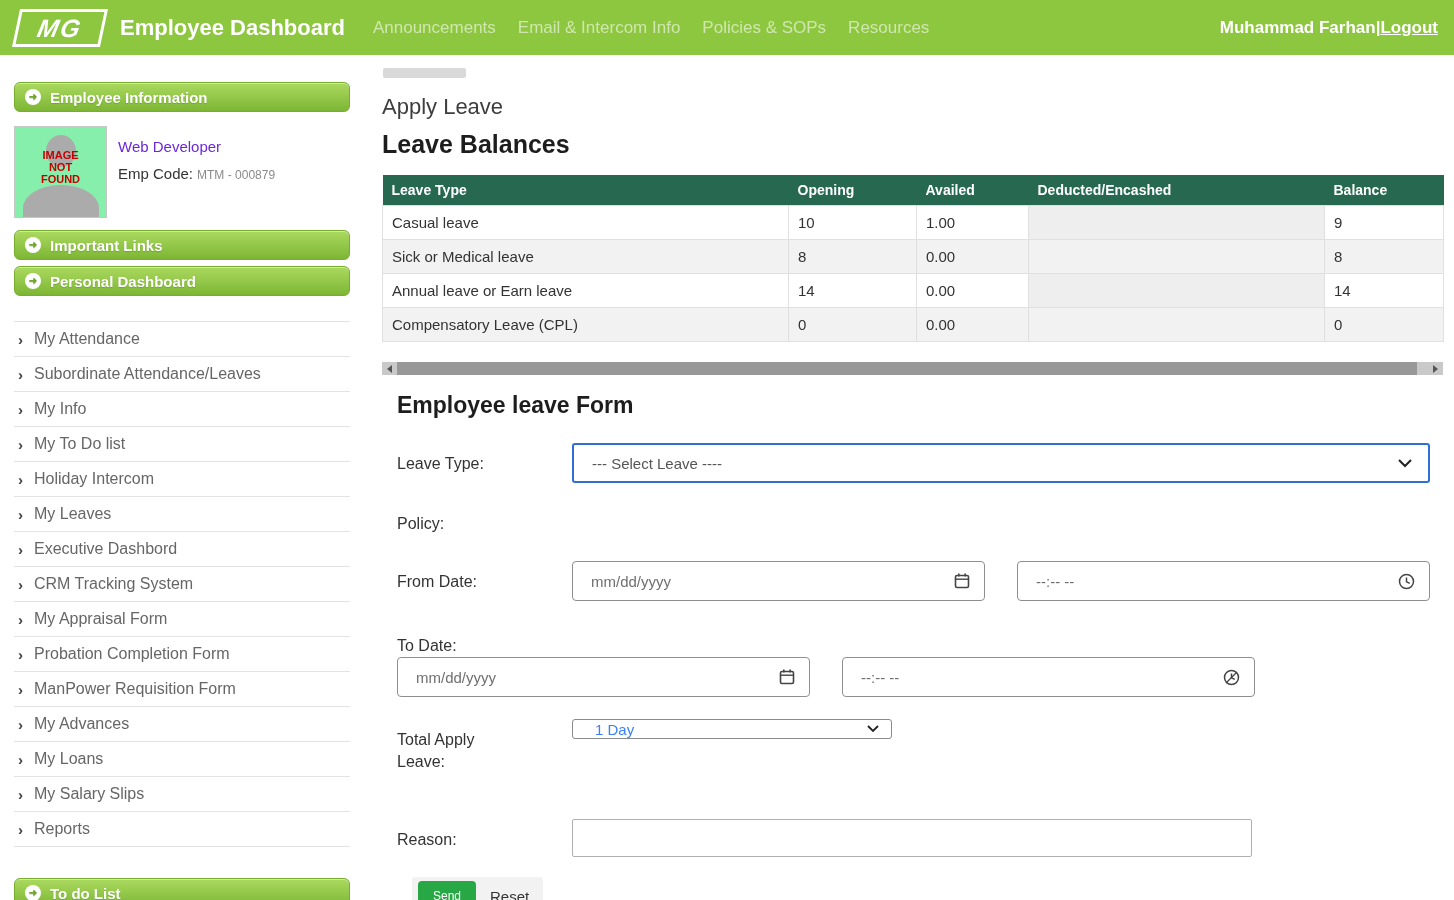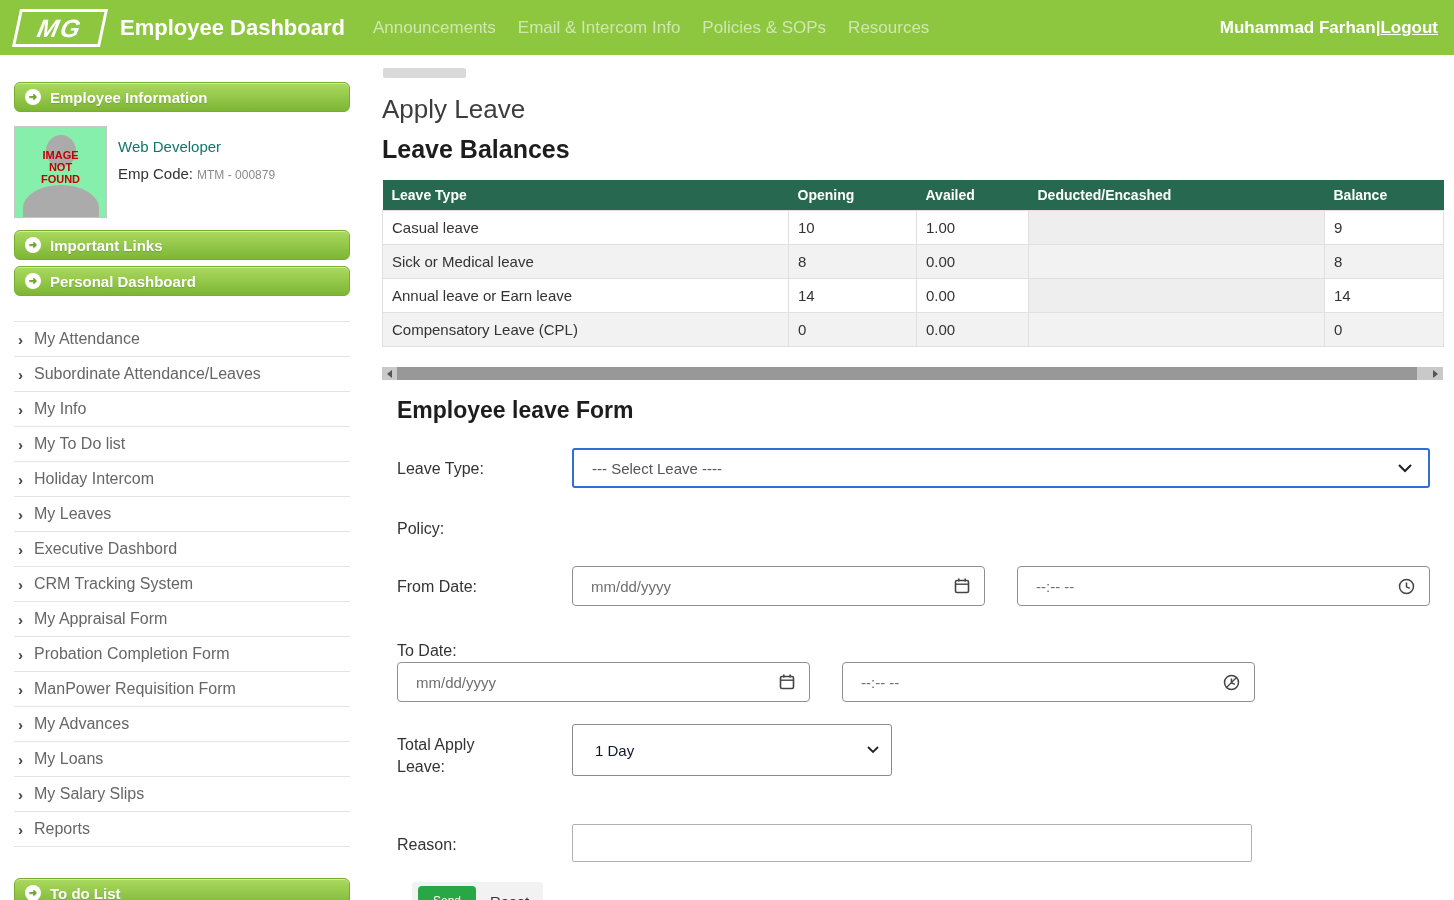--- a/index.html
+++ b/index.html
@@ -28,35 +28,35 @@
   .btn-icon { width:16px; height:16px; min-width:16px; border-radius:50%; background:#fff; color:#6ea52a;
               display:flex; align-items:center; justify-content:center; font-size:10px; line-height:1; }
   .profile { display:flex; gap:11px; margin:14px 0 12px; }
   .img-box { width:93px; height:92px; border:1px solid #c6c6c6; background:#86efac; position:relative; overflow:hidden; }
   .sil-head { position:absolute; top:8px; left:50%; transform:translateX(-50%); width:30px; height:32px; border-radius:50%; background:#ababab; }
   .sil-body { position:absolute; bottom:-14px; left:50%; transform:translateX(-50%); width:76px; height:46px;
               border-radius:50% 50% 0 0; background:#ababab; }
   .img-text { position:absolute; top:22px; left:0; width:100%; display:flex; justify-content:center; z-index:2; }
   .img-text span { display:block; width:52px; text-align:center; color:#c40000; font-weight:bold; font-size:11px; line-height:12px; }
   .profile-info { padding-top:12px; }
-  .role { font-size:15px; color:#0f766e; margin-bottom:10px; }
+  .role { font-size:15px; color:#6d28d9; margin-bottom:10px; }
   .emp-line { font-size:15px; color:#333; }
   .emp-line .code { font-size:12px; color:#8a8a8a; margin-left:4px; }
   .stack-btn { margin-top:6px; }
   .side-list { margin-top:25px; }
   .side-item { display:flex; align-items:center; gap:11px; padding:8px 4px; border-top:1px solid #e3e3e3;
                color:#666; font-size:16px; cursor:pointer; }
   .side-item:last-child { border-bottom:1px solid #e3e3e3; }
   .chev { color:#444; font-weight:bold; font-size:15px; line-height:1; }
   .todo-btn { position:absolute; left:14px; top:878px; width:336px; }
 
   
   .main { position:absolute; left:382px; top:80px; width:1062px; }
   .top-strip { position:absolute; top:-12px; left:1px; width:83px; height:10px; background:#d9d9d9; border-radius:2px; }
-  .page-title { font-size:26px; font-weight:400; color:#3d3d3d; margin:14px 0 8px; }
+  .page-title { font-size:22px; font-weight:400; color:#3d3d3d; margin:14px 0 8px; }
   .balances-title { font-size:25px; font-weight:bold; color:#1d1d1d; margin:10px 0 16px; }
 
   table.balances { width:1061px; border-collapse:collapse; table-layout:fixed; }
   table.balances thead th { background:#276950; color:#fff; font-size:14px; font-weight:bold; text-align:left; padding:7px 9px; }
   table.balances tbody td { font-size:15px; color:#333; padding:8px 9px; border:1px solid #e0e0e0; background:#fff; }
   table.balances tbody tr:nth-child(even) td { background:#f2f2f2; }
   table.balances tbody td:nth-child(4) { background:#eeeeee; }
 
   .hscroll { margin-top:20px; width:1061px; height:13px; background:#c9c9c9; position:relative; display:flex; align-items:center; justify-content:space-between; }
   .hs-arrow { width:15px; height:13px; display:flex; align-items:center; justify-content:center; cursor:pointer; }
@@ -72,23 +72,23 @@
   .row-leave { margin-top:24px; margin-bottom:30px; }
   .row-policy { margin-bottom:26px; }
   .row-from { margin-bottom:24px; }
   .row-to { margin-bottom:22px;flex-direction:column; }
   .row-total { margin-bottom:46px; }
   .row-reason { margin-bottom:20px; }
 
   .select-box { width:858px; height:40px; border:2px solid #2f6fd6; border-radius:3px; background:#fff;
                 display:flex; align-items:center; justify-content:space-between; padding:0 16px 0 18px;
                 font-size:15px; color:#555; cursor:pointer; }
-  .mini-select { width:320px; height:52px; border:1px solid #8a8a8a; border-radius:3px; background:#fff;
+  .mini-select { width:320px; height:20px; border:1px solid #8a8a8a; border-radius:3px; background:#fff;
                  display:flex; align-items:center; justify-content:space-between; padding:0 12px 0 22px;
-                 font-size:15px; color:#0f172a; cursor:pointer; }
+                 font-size:15px; color:#3b82f6; cursor:pointer; }
   .dt-wrap { display:flex; gap:32px; }
   .date-input, .time-input { width:413px; height:40px; border:1px solid #8f8f8f; border-radius:4px; background:#fff;
                  display:flex; align-items:center; justify-content:space-between; padding:0 14px 0 18px;
                  font-size:15px; color:#707070; cursor:text; }
   .reason-input { width:680px; height:38px; border:1px solid #b0b0b0; border-radius:2px; font-size:15px;
                   padding:0 10px; color:#333; font-family:"Liberation Sans", sans-serif; }
   .btn-row { margin-left:30px; display:inline-flex; align-items:center; gap:14px; background:#f2f2f2;
              padding:4px 14px 4px 6px; border-radius:3px; }
   .send-btn { background:#28a745; color:#fff; font-size:12px; padding:8px 15px; border:none; border-radius:4px; cursor:pointer;
               font-family:"Liberation Sans", sans-serif; }

